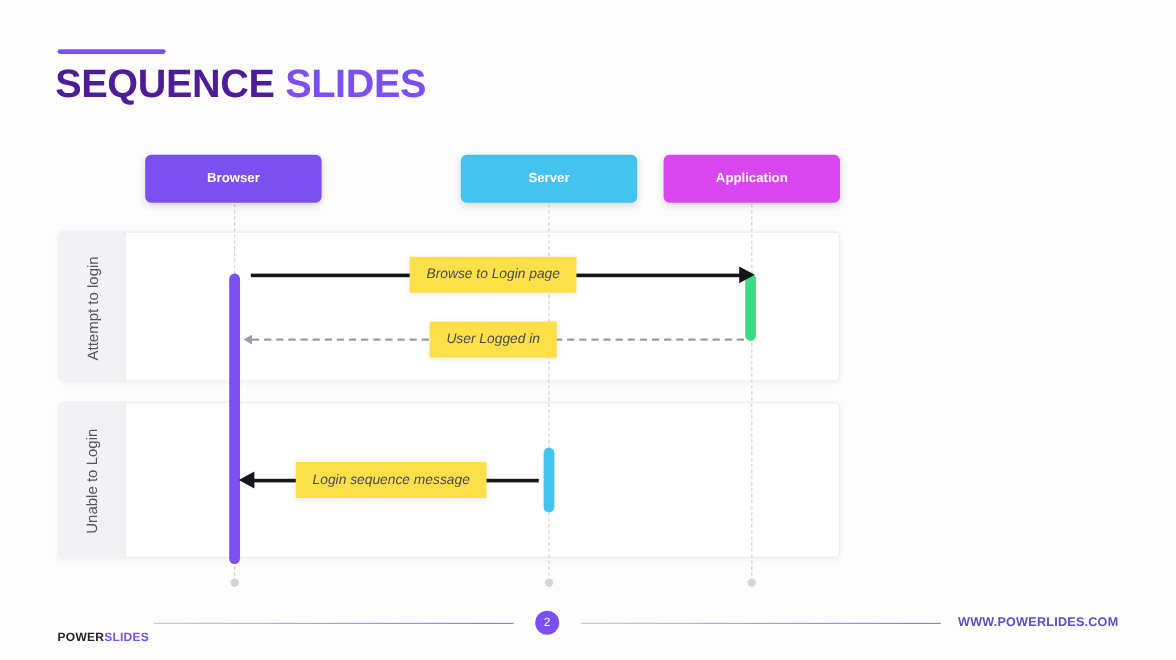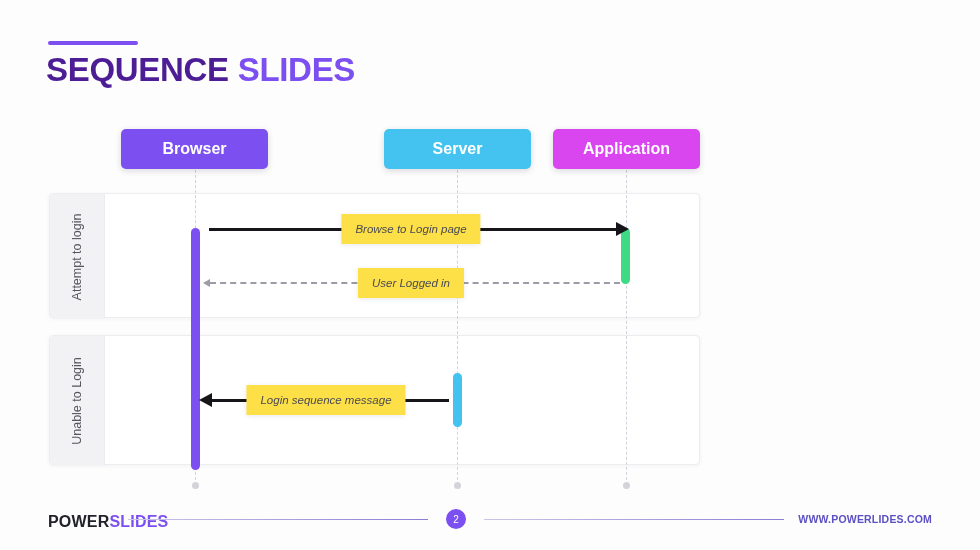--- a/index.html
+++ b/index.html
@@ -21,21 +21,21 @@
     font-size: 33px; font-weight: bold; letter-spacing: -0.3px;
     white-space: nowrap;
   }
   .title .t-dark { color: #4c1d95; text-align: right; }
   .title .t-accent { color: #7b4ff0; }
 
   
   .actor {
     position: absolute; height: 40px; border-radius: 5px;
     display: flex; align-items: center; justify-content: center;
-    color: #ffffff; font-size: 16px; font-weight: bold;
+    color: #ffffff; font-size: 11px; font-weight: bold;
     box-shadow: 0 2px 6px rgba(40,40,60,0.16);
   }
 
   
   .row-panel {
     position: absolute; background: #ffffff;
     border: 1px solid #ececf1; border-radius: 4px;
     box-shadow: 0 1px 4px rgba(40,40,60,0.05);
   }
   .row-label {
@@ -113,22 +113,22 @@
     position: absolute; left: 28px; top: 113px;
     font-size: 16px; font-weight: bold; color: #3c3d44;
   }
   .card-body {
     position: absolute; left: 28px; top: 147px; width: 155px;
     font-size: 11.5px; line-height: 1.45; color: #5e5f67;
   }
 
   
   .footer-brand {
-    position: absolute; left: 48px; top: 513px;
-    font-size: 16px; font-weight: bold; letter-spacing: 0.2px;
+    position: absolute; left: 48px; top: 526px;
+    font-size: 10px; font-weight: bold; letter-spacing: 0.2px;
   }
   .footer-brand .b-dark { color: #22232a; }
   .footer-brand .b-accent { color: #7b4ff0; }
   .footer-line {
     position: absolute; height: 1px;
     background: linear-gradient(90deg, #c9c6e8, #8a7fd6);
   }
   .footer-page {
     position: absolute; left: 446px; top: 509px;
     width: 20px; height: 20px; border-radius: 50%;

